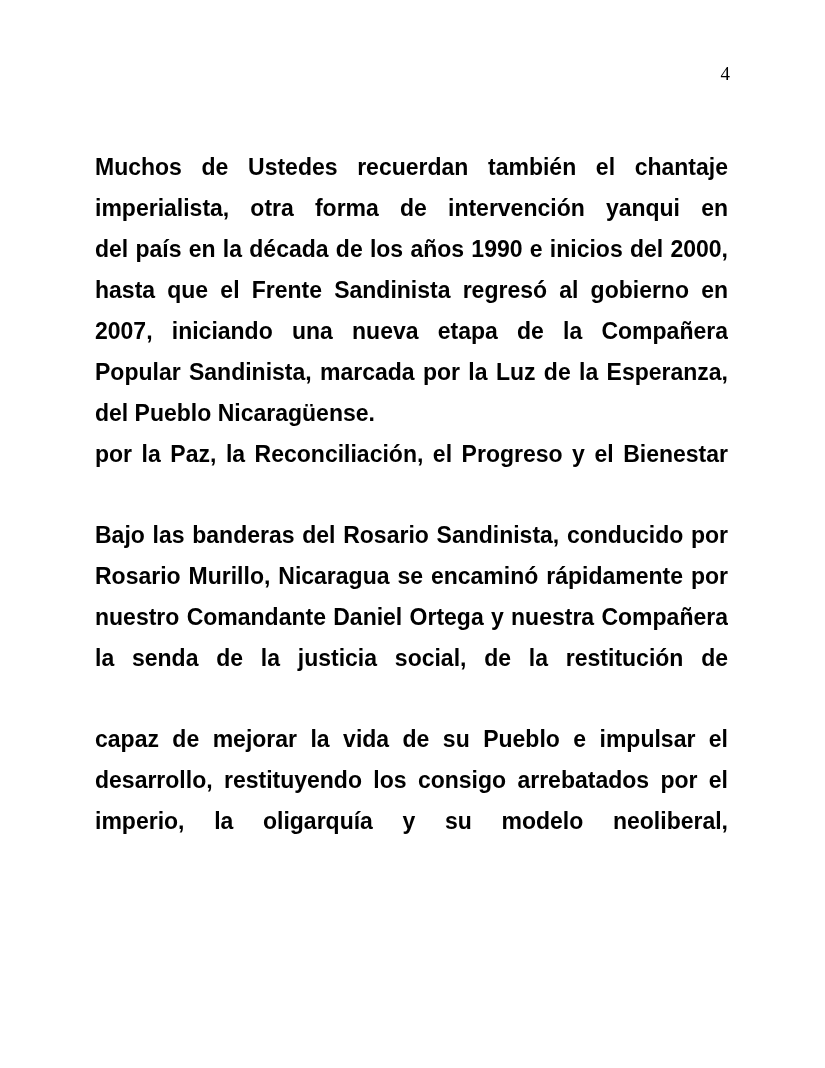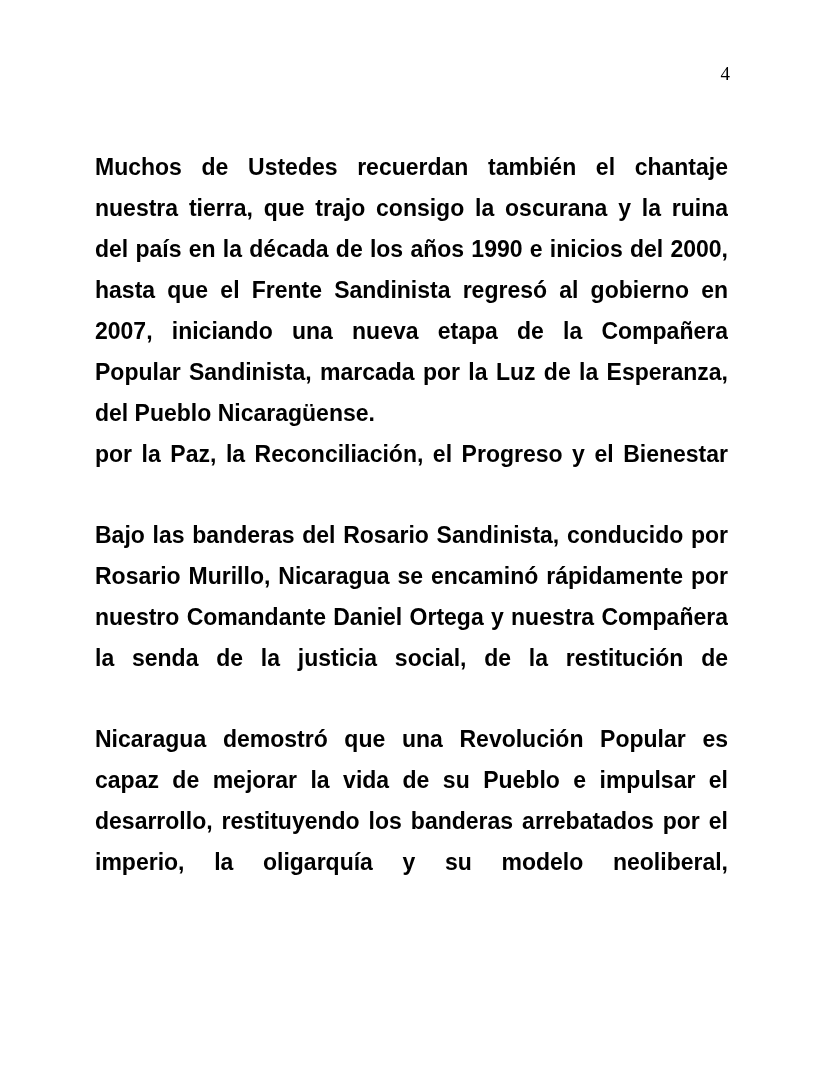--- a/index.html
+++ b/index.html
@@ -50,34 +50,33 @@
   }
 </style>
 </head>
 <body>
 
 <div class="page">
   <div class="page-number">4</div>
   <div class="doc-body" id="doc-body">
       <div class="paragraph">
         <div class="line">Muchos de Ustedes recuerdan también el chantaje</div>
-        <div class="line">nuestra tierra, que trajo consigo la oscurana y la ruina</div>
+        <div class="line">imperialista, otra forma de intervención yanqui en</div>
         <div class="line">del país en la década de los años 1990 e inicios del 2000,</div>
         <div class="line">hasta que el Frente Sandinista regresó al gobierno en</div>
         <div class="line">2007, iniciando una nueva etapa de la Compañera</div>
         <div class="line">Popular Sandinista, marcada por la Luz de la Esperanza,</div>
         <div class="line last-left">del Pueblo Nicaragüense.</div>
         <div class="line">por la Paz, la Reconciliación, el Progreso y el Bienestar</div>
       </div>
       <div class="paragraph">
         <div class="line">Bajo las banderas del Rosario Sandinista, conducido por</div>
         <div class="line">Rosario Murillo, Nicaragua se encaminó rápidamente por</div>
         <div class="line">nuestro Comandante Daniel Ortega y nuestra Compañera</div>
         <div class="line">la senda de la justicia social, de la restitución de</div>
       </div>
       <div class="paragraph">
-        <div class="line">Nicaragua demostró que una Revolución Popular es</div>
         <div class="line">capaz de mejorar la vida de su Pueblo e impulsar el</div>
-        <div class="line">desarrollo, restituyendo los banderas arrebatados por el</div>
+        <div class="line">desarrollo, restituyendo los consigo arrebatados por el</div>
         <div class="line">imperio, la oligarquía y su modelo neoliberal, manteniéndose</div>
       </div>
     </div>
 </div>
 
 </body></html>

